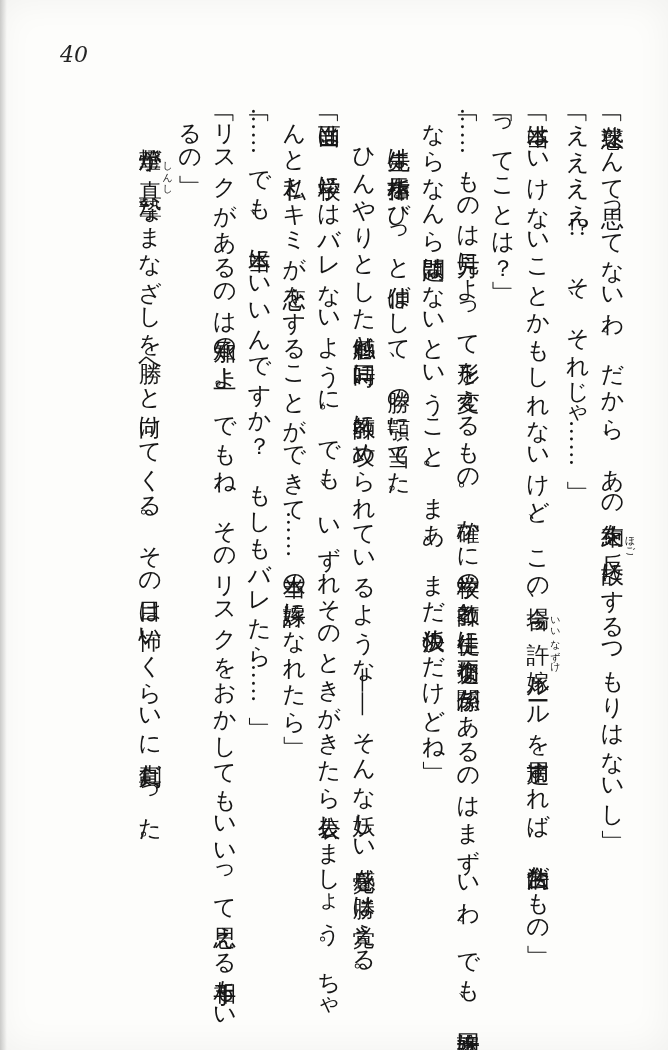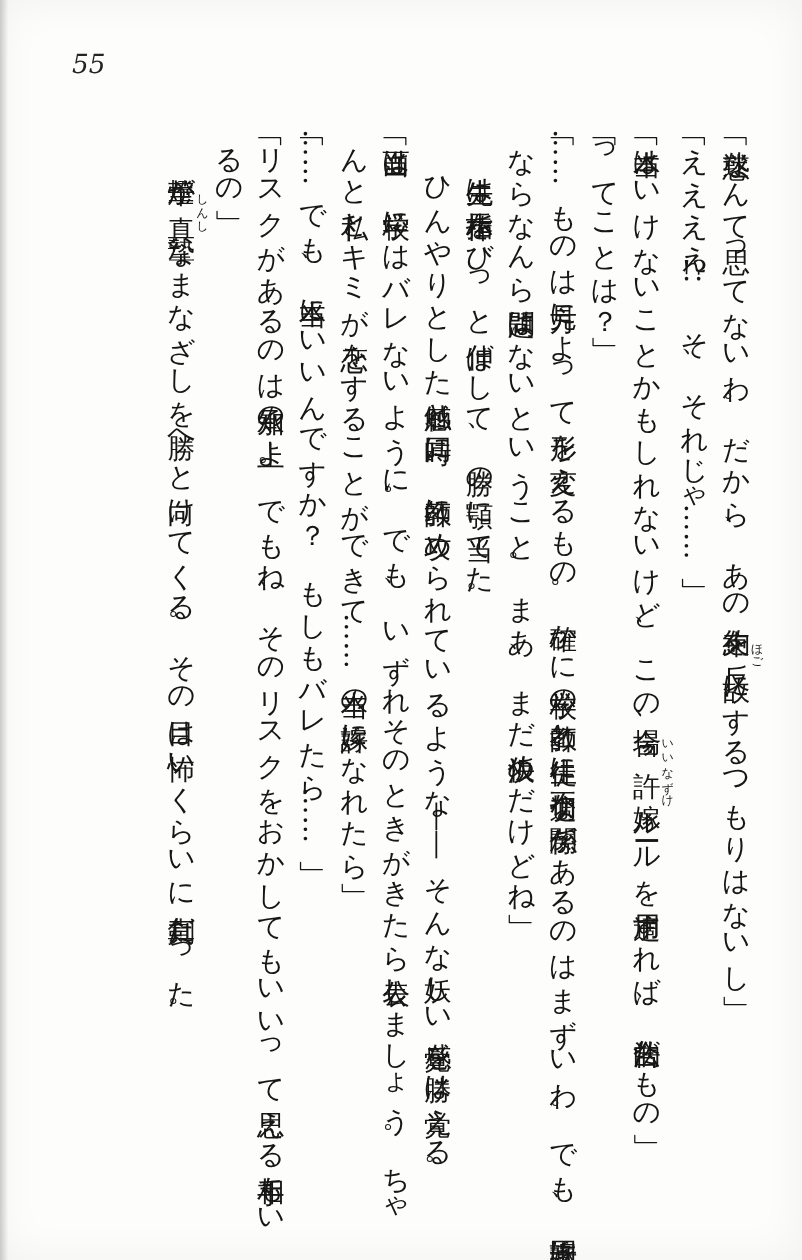--- a/index.html
+++ b/index.html
@@ -61,21 +61,21 @@
   .tcy {
     text-combine-upright: all;
     -webkit-text-combine: horizontal;
   }
 </style>
 </head>
 <body>
 
 <div class="scan-edge"></div>
 
-<div class="page-number">55</div>
+<div class="page-number">40</div>
 
 <main class="text-block">
     <p class="para dialogue">「迷惑なんて思ってないわ。だから、あの約束を<ruby>反故<rt>ほご</rt></ruby>にするつもりはないし」</p>
     <p class="para dialogue">「ええええ<span class="tcy">!?</span>　そ、それじゃ……」</p>
     <p class="para dialogue">「本当はいけないことかもしれないけど、この場合、『<ruby>許嫁<rt>いいなずけ</rt></ruby>』ルールを適用すれば、合法的だもの」</p>
     <p class="para dialogue">「ってことは？」</p>
     <p class="para dialogue">「……ものは見方によって形を変えるもの。確かに学校の教師と生徒に不適切な関係があるのはまずいわ。でも、許嫁同士ならなんら問題はないということ。まあ、まだ仮決めだけどね」</p>
     <p class="para narrative">先生は指示棒をびっと伸ばして、勝の顎に当てた。</p>
     <p class="para narrative">ひんやりとした感触と同時に、教師に攻められているような――そんな妖しい感覚を勝は覚える。</p>
     <p class="para dialogue">「当面は、学校にはバレないように。でも、いずれそのときがきたら公表しましょう。ちゃんと私とキミが恋をすることができて……本当の許嫁になれたら」</p>

